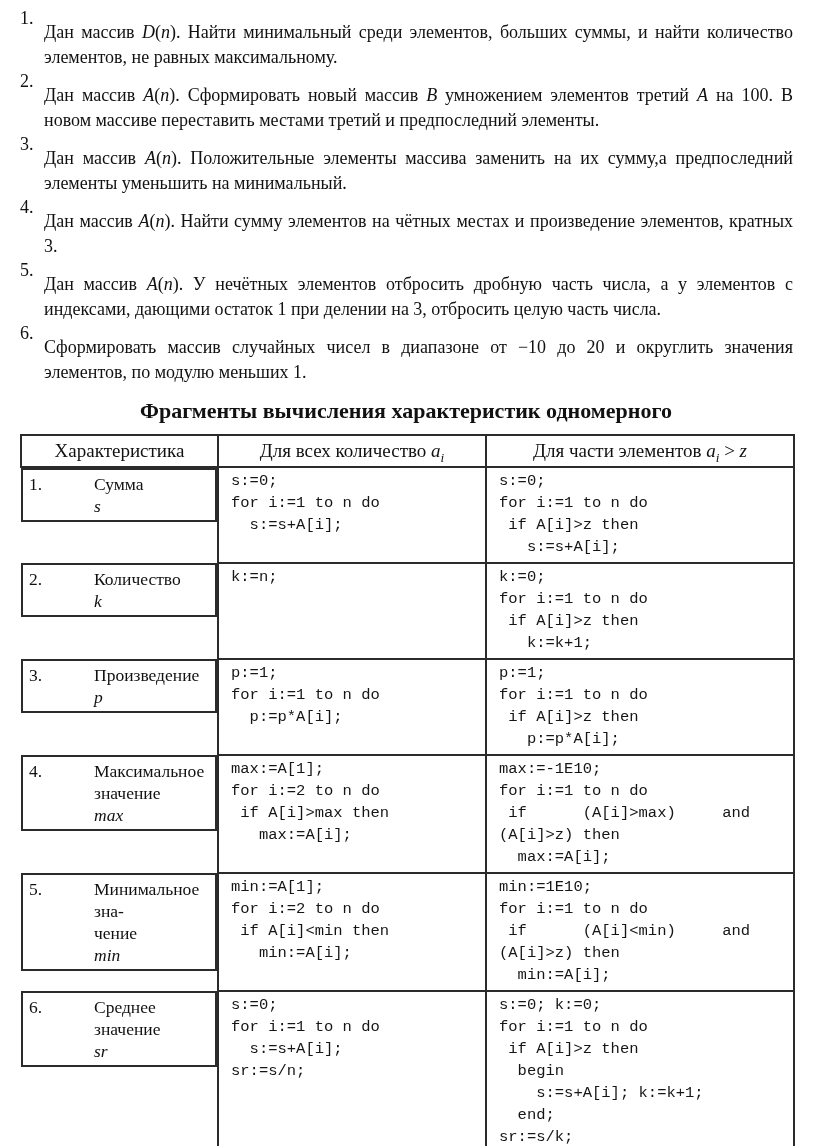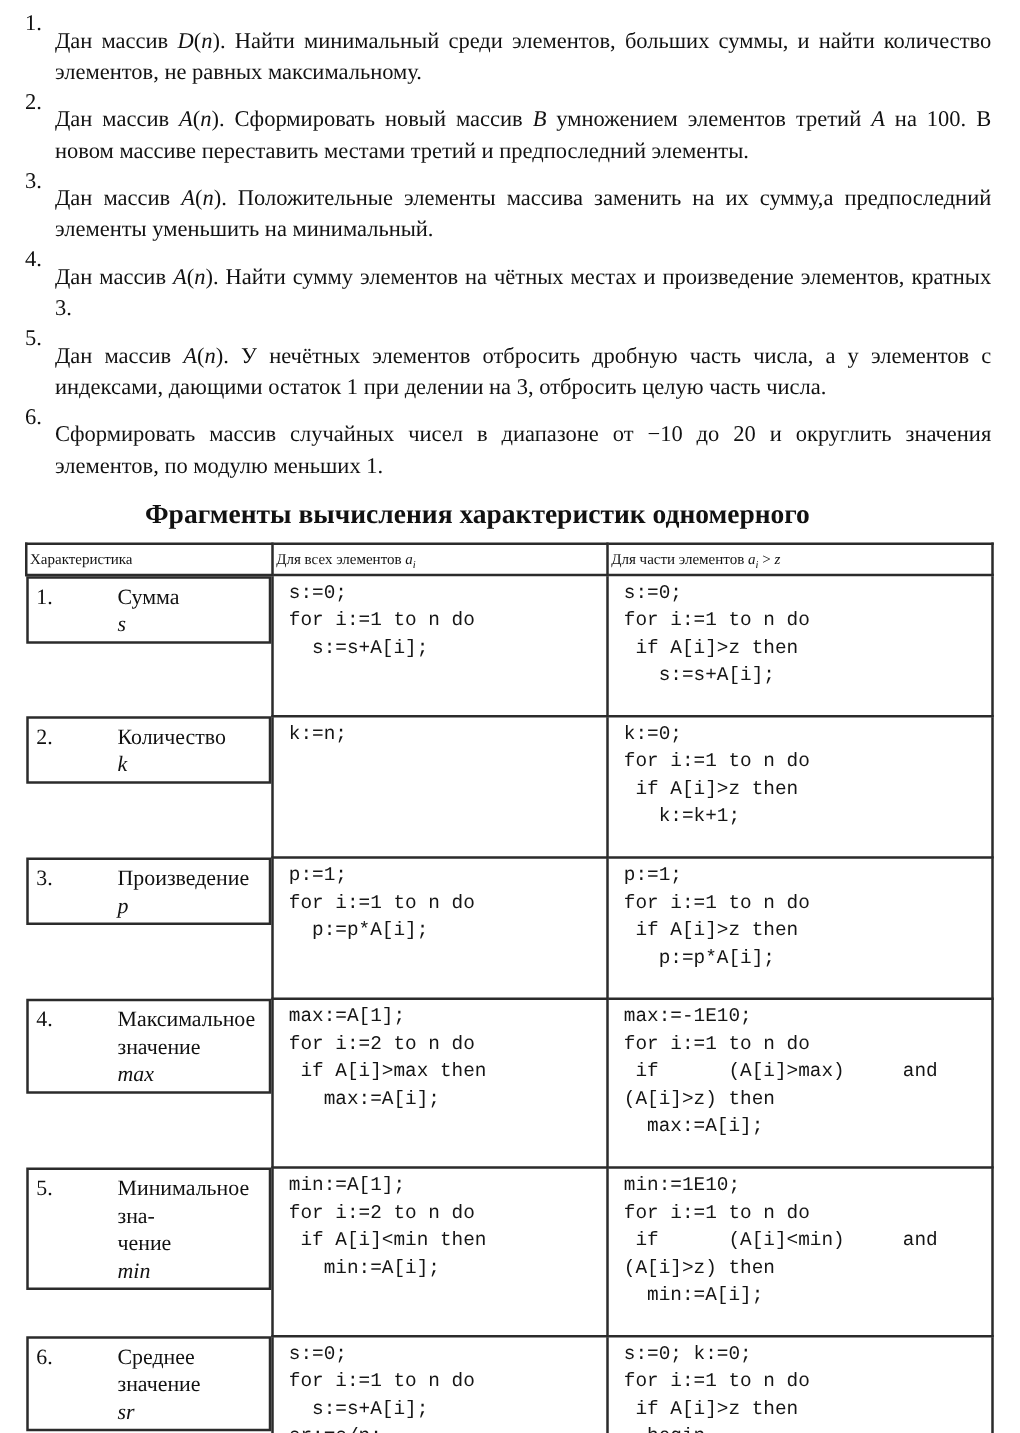--- a/index.html
+++ b/index.html
@@ -10,31 +10,31 @@
   }
   
   .problems { list-style:none; margin:0; padding:0; font-size:18px; line-height:24.5px; }
   .problems li { display:flex; }
   .pnum { flex:0 0 24px; }
   .ptext { flex:1 1 auto; text-align:justify;margin-top:14px; }
   .it { font-style:italic; }
   .sb { font-size:70%; vertical-align:sub; line-height:0; }
   
   .title { font-size:22px; font-weight:bold; margin:13px 0 9px 96px; line-height:28px; }
-  .title span { display:block; }
+  .title span { display:block;margin-left:24px; }
   
   table.tbl { border-collapse:collapse; table-layout:fixed; width:773px; }
   .tbl col.c1 { width:197px; } .tbl col.c2 { width:268px; } .tbl col.c3 { width:308px; }
   .tbl th, .tbl td { border:2px solid #2b2b2b; vertical-align:top; }
-  .tbl th { font-weight:normal; font-size:12px; text-align:left; padding:4px 2px; }
+  .tbl th { font-weight:normal; font-size:19px; text-align:center; padding:4px 2px; }
   .namecell { font-size:17.5px; line-height:22px; padding:3px 4px 3px 4px; display:flex; }
   .rnum { flex:0 0 26px; padding-left:2px; }
   .rname { flex:1 1 auto; white-space:pre-line;margin-left:39px; }
   .rsym { font-style:italic; }
-  .codecell { padding:2px 6px 21px 12px; }
+  .codecell { padding:2px 6px 4px 12px; }
   .codecell pre {
     margin:0; font-family:"Liberation Mono","DejaVu Sans Mono", monospace;
     font-size:15.5px; line-height:22px; color:#151515; white-space:pre;
   }
 </style>
 </head>
 <body>
 
 <div class="page">
 
@@ -71,21 +71,21 @@
 
   <table class="tbl">
     <colgroup>
         <col class="c1">
         <col class="c2">
         <col class="c3">
       </colgroup>
     <thead>
       <tr>
         <th>Характеристика</th>
-        <th id="hdr-all"><span>Для всех элементов </span><span class="it">a</span><span class="it sb">i</span></th>
+        <th id="hdr-all"><span>Для всех количество </span><span class="it">a</span><span class="it sb">i</span></th>
         <th id="hdr-part"><span>Для части элементов </span><span class="it">a</span><span class="it sb">i</span><span> &gt; </span><span class="it">z</span></th>
       </tr>
     </thead>
     <tbody id="tbl-body">
         <tr>
           <td class="namecell">
             <span class="rnum">1.</span>
             <div class="rname">Сумма<div class="rsym">s</div></div>
           </td>
           <td class="codecell">

